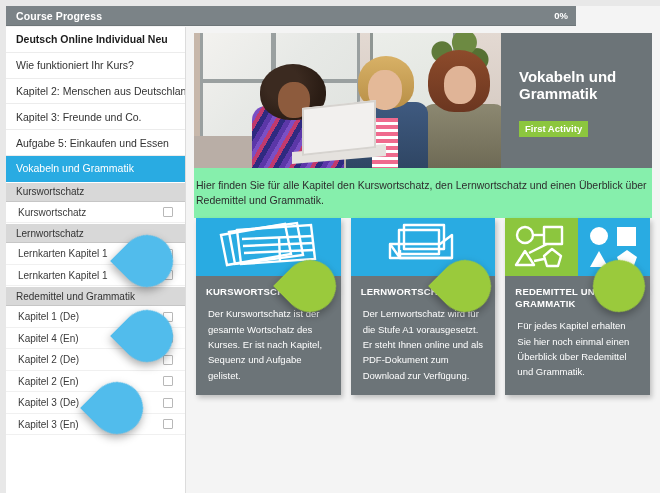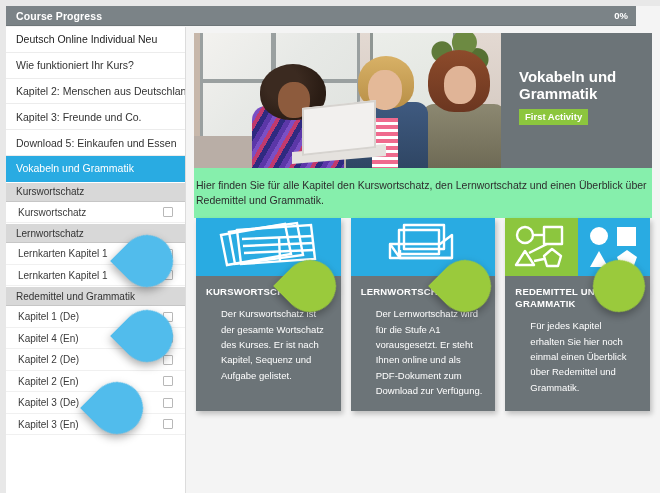--- a/index.html
+++ b/index.html
@@ -15,21 +15,21 @@
     background: #f4f4f4;
     border-left: 6px solid #e8e8e8;
     border-top: 6px solid #e8e8e8;
     border-bottom: 6px solid #e8e8e8;
     border-right: 0;
   }
 
   
   .topbar {
     position: absolute; left: 0; top: 0;
-    width: 630px; height: 20px;
+    width: 570px; height: 20px;
     background: #7b8387;
     display: flex; align-items: center; justify-content: space-between;
     padding: 0 8px 0 10px;
     border-bottom: 1px solid #6e7679;
   }
   .topbar-title {
     color: #ffffff; font-size: 10.5px; font-weight: bold;
     letter-spacing: 0.1px;
   }
   .topbar-progress {
@@ -57,21 +57,21 @@
     display: flex; align-items: center;
     padding: 0 8px 0 10px;
     font-size: 10.5px;
     color: #333333;
     border-bottom: 1px solid #ececec;
     background: #ffffff;
     white-space: nowrap;
     overflow: hidden;
   }
   .nav-item.course-title {
-    font-weight: normal;
+    font-weight: bold;
     color: #1c1c1c;
     font-size: 10.5px;
     text-align: center;
   }
   .nav-item.selected {
     background: #29ABE2;
     color: #ffffff;
     border-bottom: 1px solid #29ABE2;
   }
   .nav-group {
@@ -129,21 +129,21 @@
   }
   .hero-title {
     color: #ffffff;
     font-size: 15px;
     font-weight: bold;
     line-height: 1.12;
     max-width: 110px;
   }
   .hero-badge {
     display: inline-block;
-    margin-top: 6px;
+    margin-top: 18px;
     background: #8CC63E;
     color: #ffffff;
     font-size: 9.5px;
     font-weight: bold;
     padding: 2px 6px 3px 6px;
   }
 
   
   .ph-wall { position:absolute; inset:0; background: linear-gradient(180deg,#e3d9d2 0%, #d8cdc5 55%, #cabfb6 100%); }
   .ph-window { position:absolute; left:6px; top:-4px; width:160px; height:120px;
@@ -226,21 +226,21 @@
     font-size: 9.5px;
     font-weight: bold;
     padding: 10px 10px 0 10px;
     line-height: 1.25;
     letter-spacing: 0.2px;
   }
   .card-text {
     color: #ffffff;
     font-size: 9.5px;
     line-height: 1.62;
-    padding: 8px 12px 12px 25px;
+    padding: 8px 12px 12px 12px;
   }
   .card-body { min-height: 96px; }
 
   
   .blob {
     position: absolute;
     width: 52px; height: 52px;
     border-radius: 50% 50% 50% 0;
     transform: rotate(45deg);
     filter: drop-shadow(2px 3px 4px rgba(0,0,0,0.32));
@@ -262,21 +262,21 @@
 
   <div class="body-area">
 
     <div class="sidebar">
 
       <div class="nav-item course-title">Deutsch Online Individual Neu</div>
 
       <div class="nav-item">Wie funktioniert Ihr Kurs?</div>
       <div class="nav-item">Kapitel 2: Menschen aus Deutschland</div>
       <div class="nav-item">Kapitel 3: Freunde und Co.</div>
-      <div class="nav-item">Download 5: Einkaufen und Essen</div>
+      <div class="nav-item">Aufgabe 5: Einkaufen und Essen</div>
 
       <div class="nav-item selected">Vokabeln und Grammatik</div>
 
       <div class="nav-group">Kurswortschatz</div>
       <div class="nav-check">
         <span>Kurswortschatz</span>
         <span class="cb"></span>
       </div>
 
       <div class="nav-group">Lernwortschatz</div>

